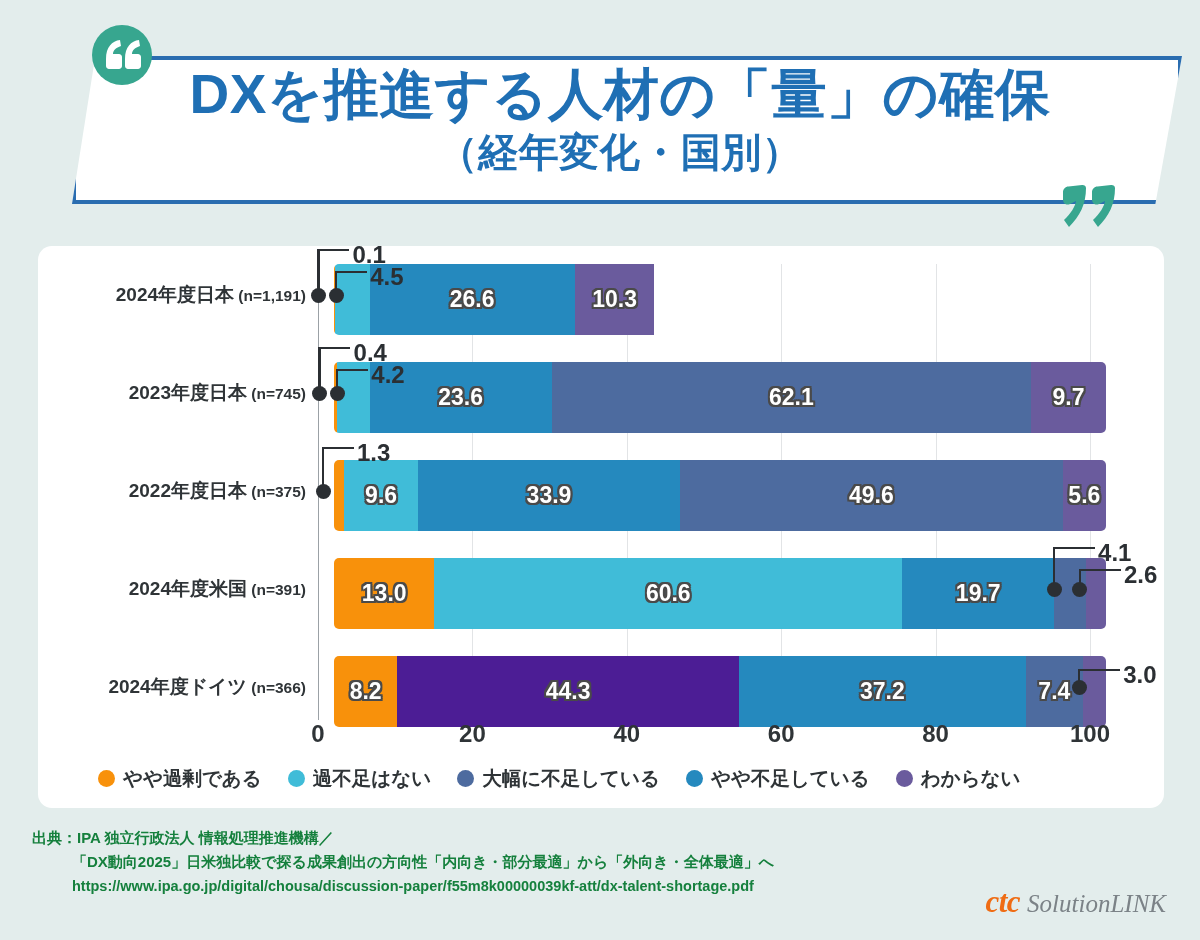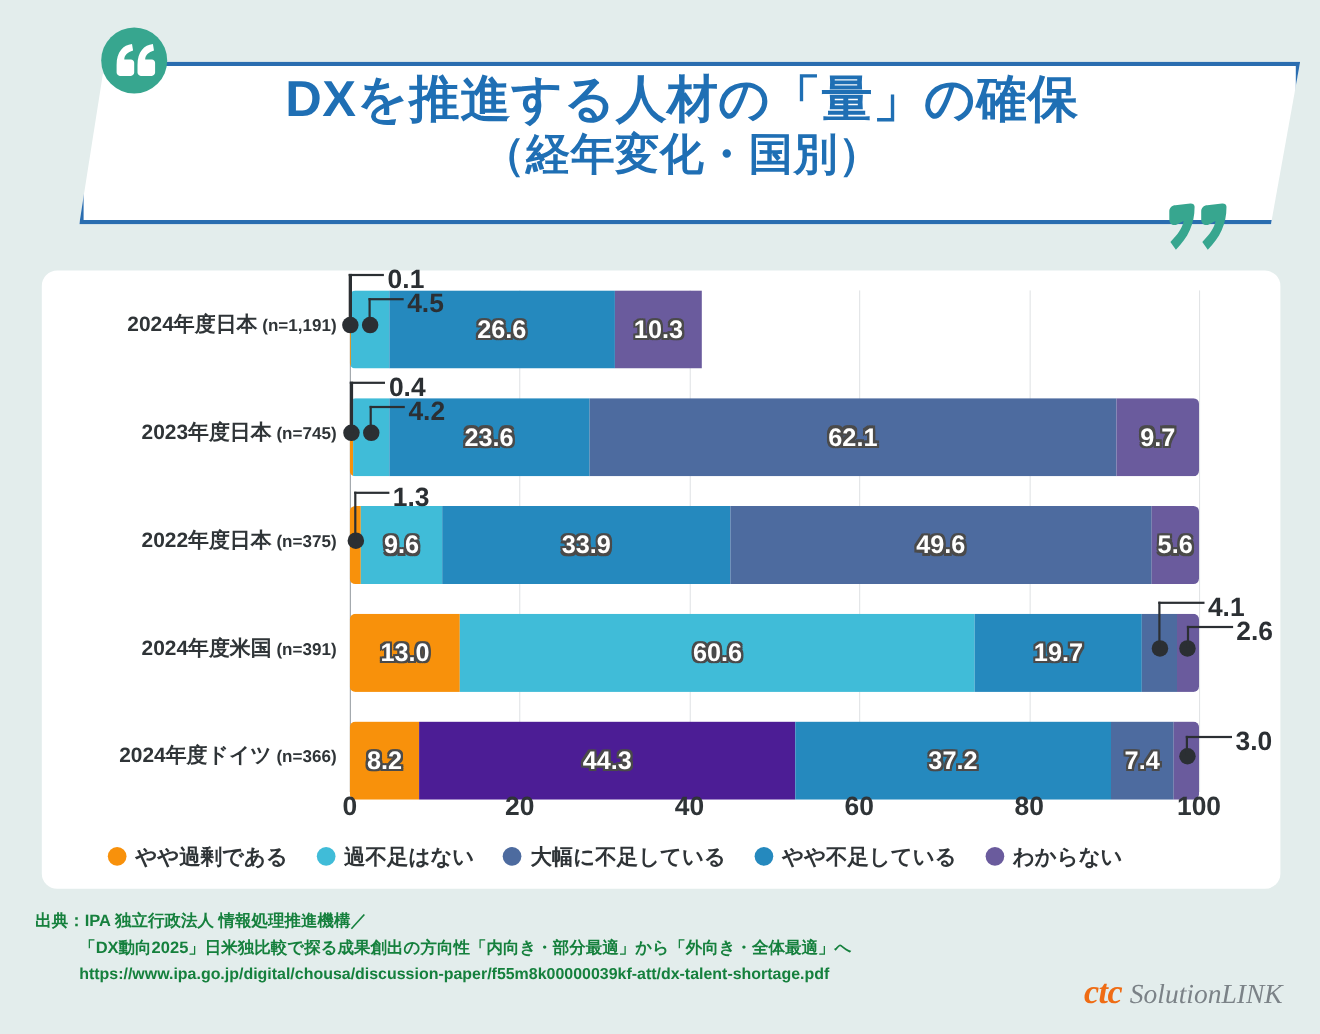--- a/index.html
+++ b/index.html
@@ -31,21 +31,21 @@
     position: absolute;
     left: 110px; top: 62px;
     width: 1020px;
     text-align: center;
     color: #1f6fb4;
     font-weight: bold;
     letter-spacing: 0.5px;
     line-height: 1.18;
     z-index: 5;
   }
-  .header-title .line1 { display: block; font-size: 46px; }
+  .header-title .line1 { display: block; font-size: 55px; }
   .header-title .line2 { display: block; font-size: 40px; margin-top: 2px; }
 
   .quote-open {
     position: absolute;
     left: 92px; top: 25px;
     width: 60px; height: 60px;
     border-radius: 50%;
     background: #37a68f;
     z-index: 8;
   }
@@ -82,21 +82,21 @@
   }
 
   .row {
     position: absolute;
     left: 0;
     width: 100%;
     height: 62px;
   }
   .bar {
     position: absolute;
-    left: 0; top: 0;
+    left: 16px; top: 0;
     height: 71px;
     width: 100%;
     border-radius: 5px;
     overflow: hidden;
     display: flex;
     text-align: center;
   }
   .seg {
     height: 100%;
     display: flex;

